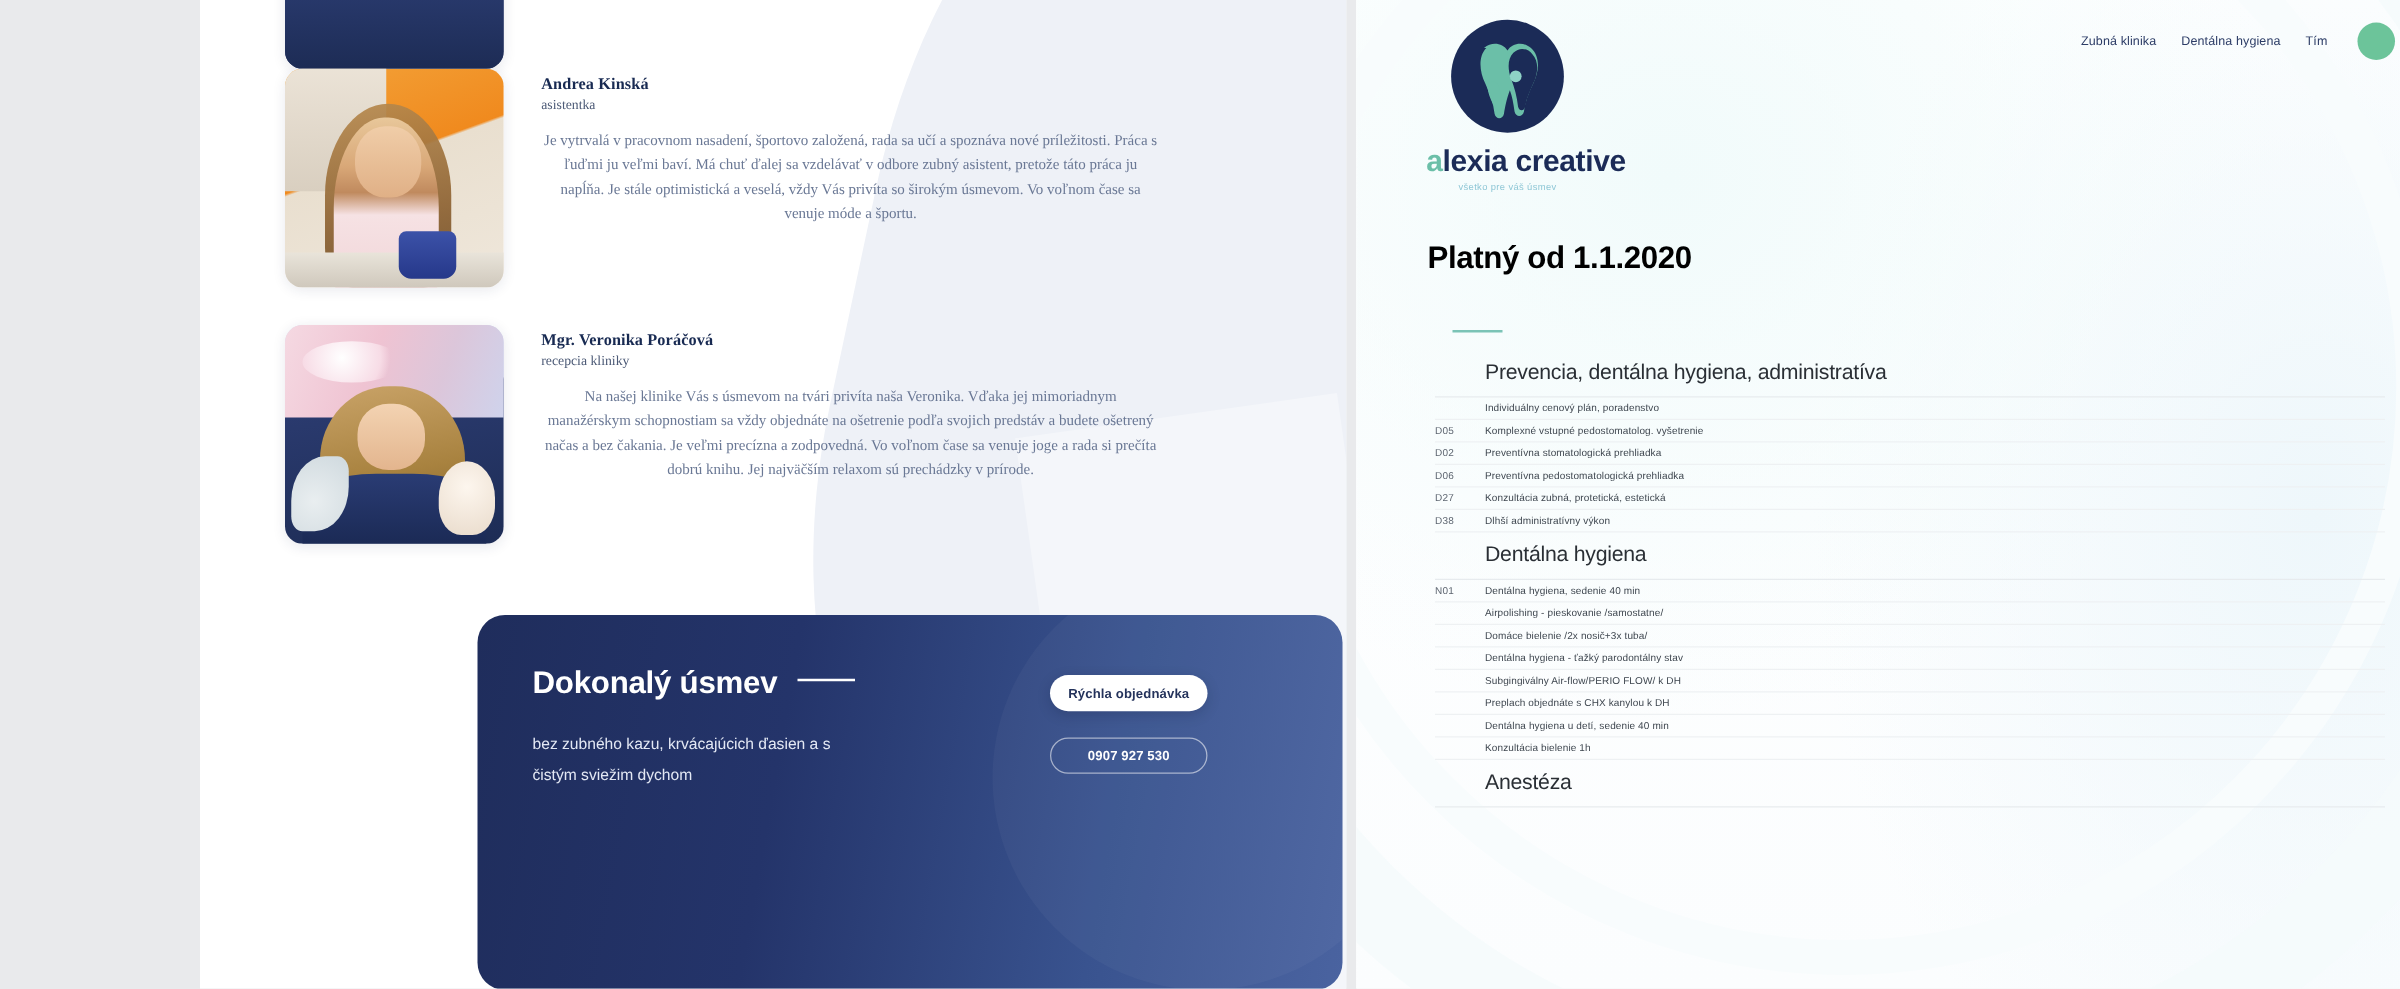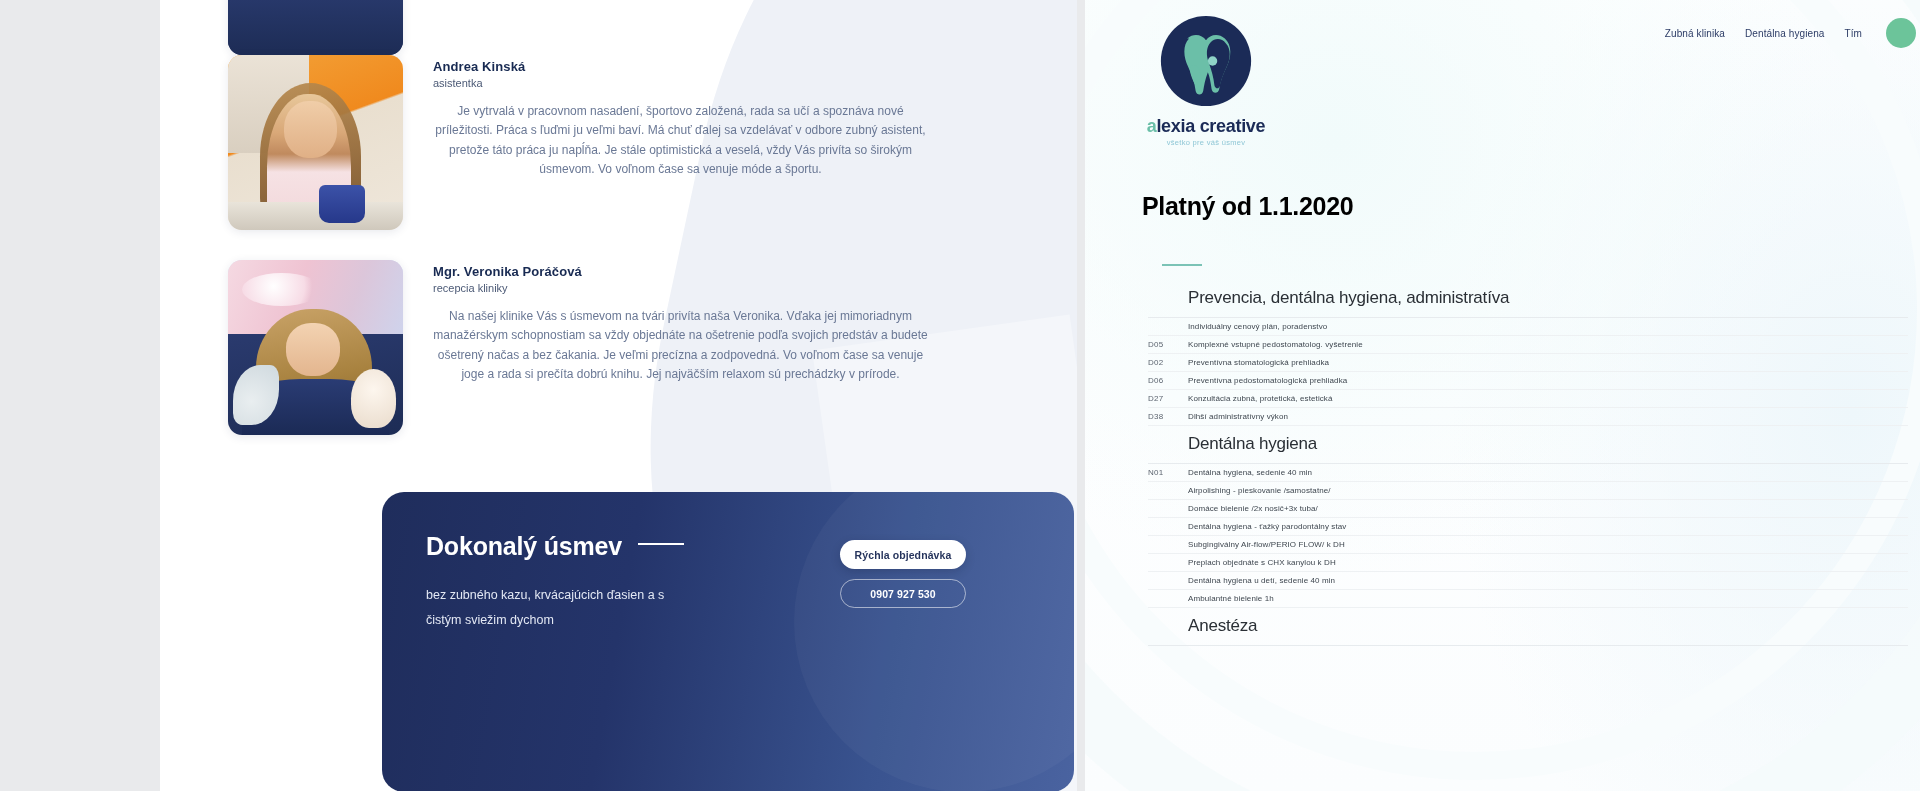--- a/index.html
+++ b/index.html
@@ -22,21 +22,21 @@
     width: 520px; height: 900px; background: #eef1f7;
     transform: rotate(12deg); border-radius: 40% 0 0 40%;
   }
   .site-deco-2 {
     position: absolute; right: -30px; top: 330px;
     width: 260px; height: 520px; background: #f4f6fa;
     transform: rotate(-8deg);
   }
 
   
-  .member { position: absolute; display: flex; }
+  .member { position: absolute; display: flex; font-family: Liberation Serif, serif; }
   .member-photo {
     width: 175px; height: 175px; border-radius: 14px;
     overflow: hidden; flex: 0 0 175px; position: relative;
     box-shadow: 0 2px 10px rgba(25,40,80,.10);
   }
   .member-photo .ph { position: absolute; inset: 0; }
   .member-text { margin-left: 30px; width: 500px; padding-top: 4px; }
   .member-name {
     font-size: 13px; font-weight: 700; color: #182a52;
     letter-spacing: .1px; margin-bottom: 3px;
@@ -143,21 +143,21 @@
   }
   .cta-right { position: absolute; left: 458px; top: 48px; width: 200px; }
   .btn {
     display: flex; align-items: center; justify-content: center;
     width: 126px; height: 29px; border-radius: 16px;
     font-size: 10.5px; font-weight: 700; letter-spacing: .1px;
     cursor: pointer; user-select: none;
   }
   .btn-primary {
     background: #ffffff; color: #1c2b55;
-    box-shadow: 0 3px 10px rgba(10,20,50,.22); margin-bottom: 10px; text-align: right;
+    box-shadow: 0 3px 10px rgba(10,20,50,.22); margin-bottom: 21px; text-align: right;
   }
   .btn-ghost {
     background: transparent; color: #ffffff;
     border: 1px solid rgba(255,255,255,.55);
   }
 
   
   .doc {
     position: absolute; left: 1085px; top: 0; width: 835px; height: 791px;
     background: #ffffff; overflow: hidden;
@@ -191,21 +191,21 @@
   }
   .nav-cta {
     width: 30px; height: 30px; border-radius: 50%;
     background: #6cc49a; margin-left: 4px;
   }
 
   
   .logo-wrap { position: absolute; left: 1141px; top: 14px; width: 130px; text-align: center; z-index: 5; }
   .logo-mark { width: 94px; height: 94px; margin: 0 auto; position: relative; }
   .logo-word {
-    margin-top: 8px; font-size: 18px; font-weight: 700; letter-spacing: -.3px;
+    margin-top: 8px; font-size: 24px; font-weight: 700; letter-spacing: -.3px;
     color: #1b2b57; white-space: nowrap;
   }
   .logo-word .a-accent { color: #6bbfa8; }
   .logo-tag {
     font-size: 7.5px; color: #8fc7d6; letter-spacing: .3px; margin-top: 1px; white-space: nowrap;
   }
 
   
   .doc-title {
     position: absolute; left: 1141px; top: 138px; z-index: 5;
@@ -385,18 +385,18 @@
       <div class="p-row">
         <div class="p-code"></div>
         <div class="p-name">Preplach objednáte s CHX kanylou k DH</div>
       </div>
       <div class="p-row">
         <div class="p-code"></div>
         <div class="p-name">Dentálna hygiena u detí, sedenie 40 min</div>
       </div>
       <div class="p-row">
         <div class="p-code"></div>
-        <div class="p-name">Ambulantné bielenie 1h</div>
+        <div class="p-name">Konzultácia bielenie 1h</div>
       </div>
       <div class="sec-head">Anestéza</div>
     </div>
 
 </div>
 
 </body></html>

